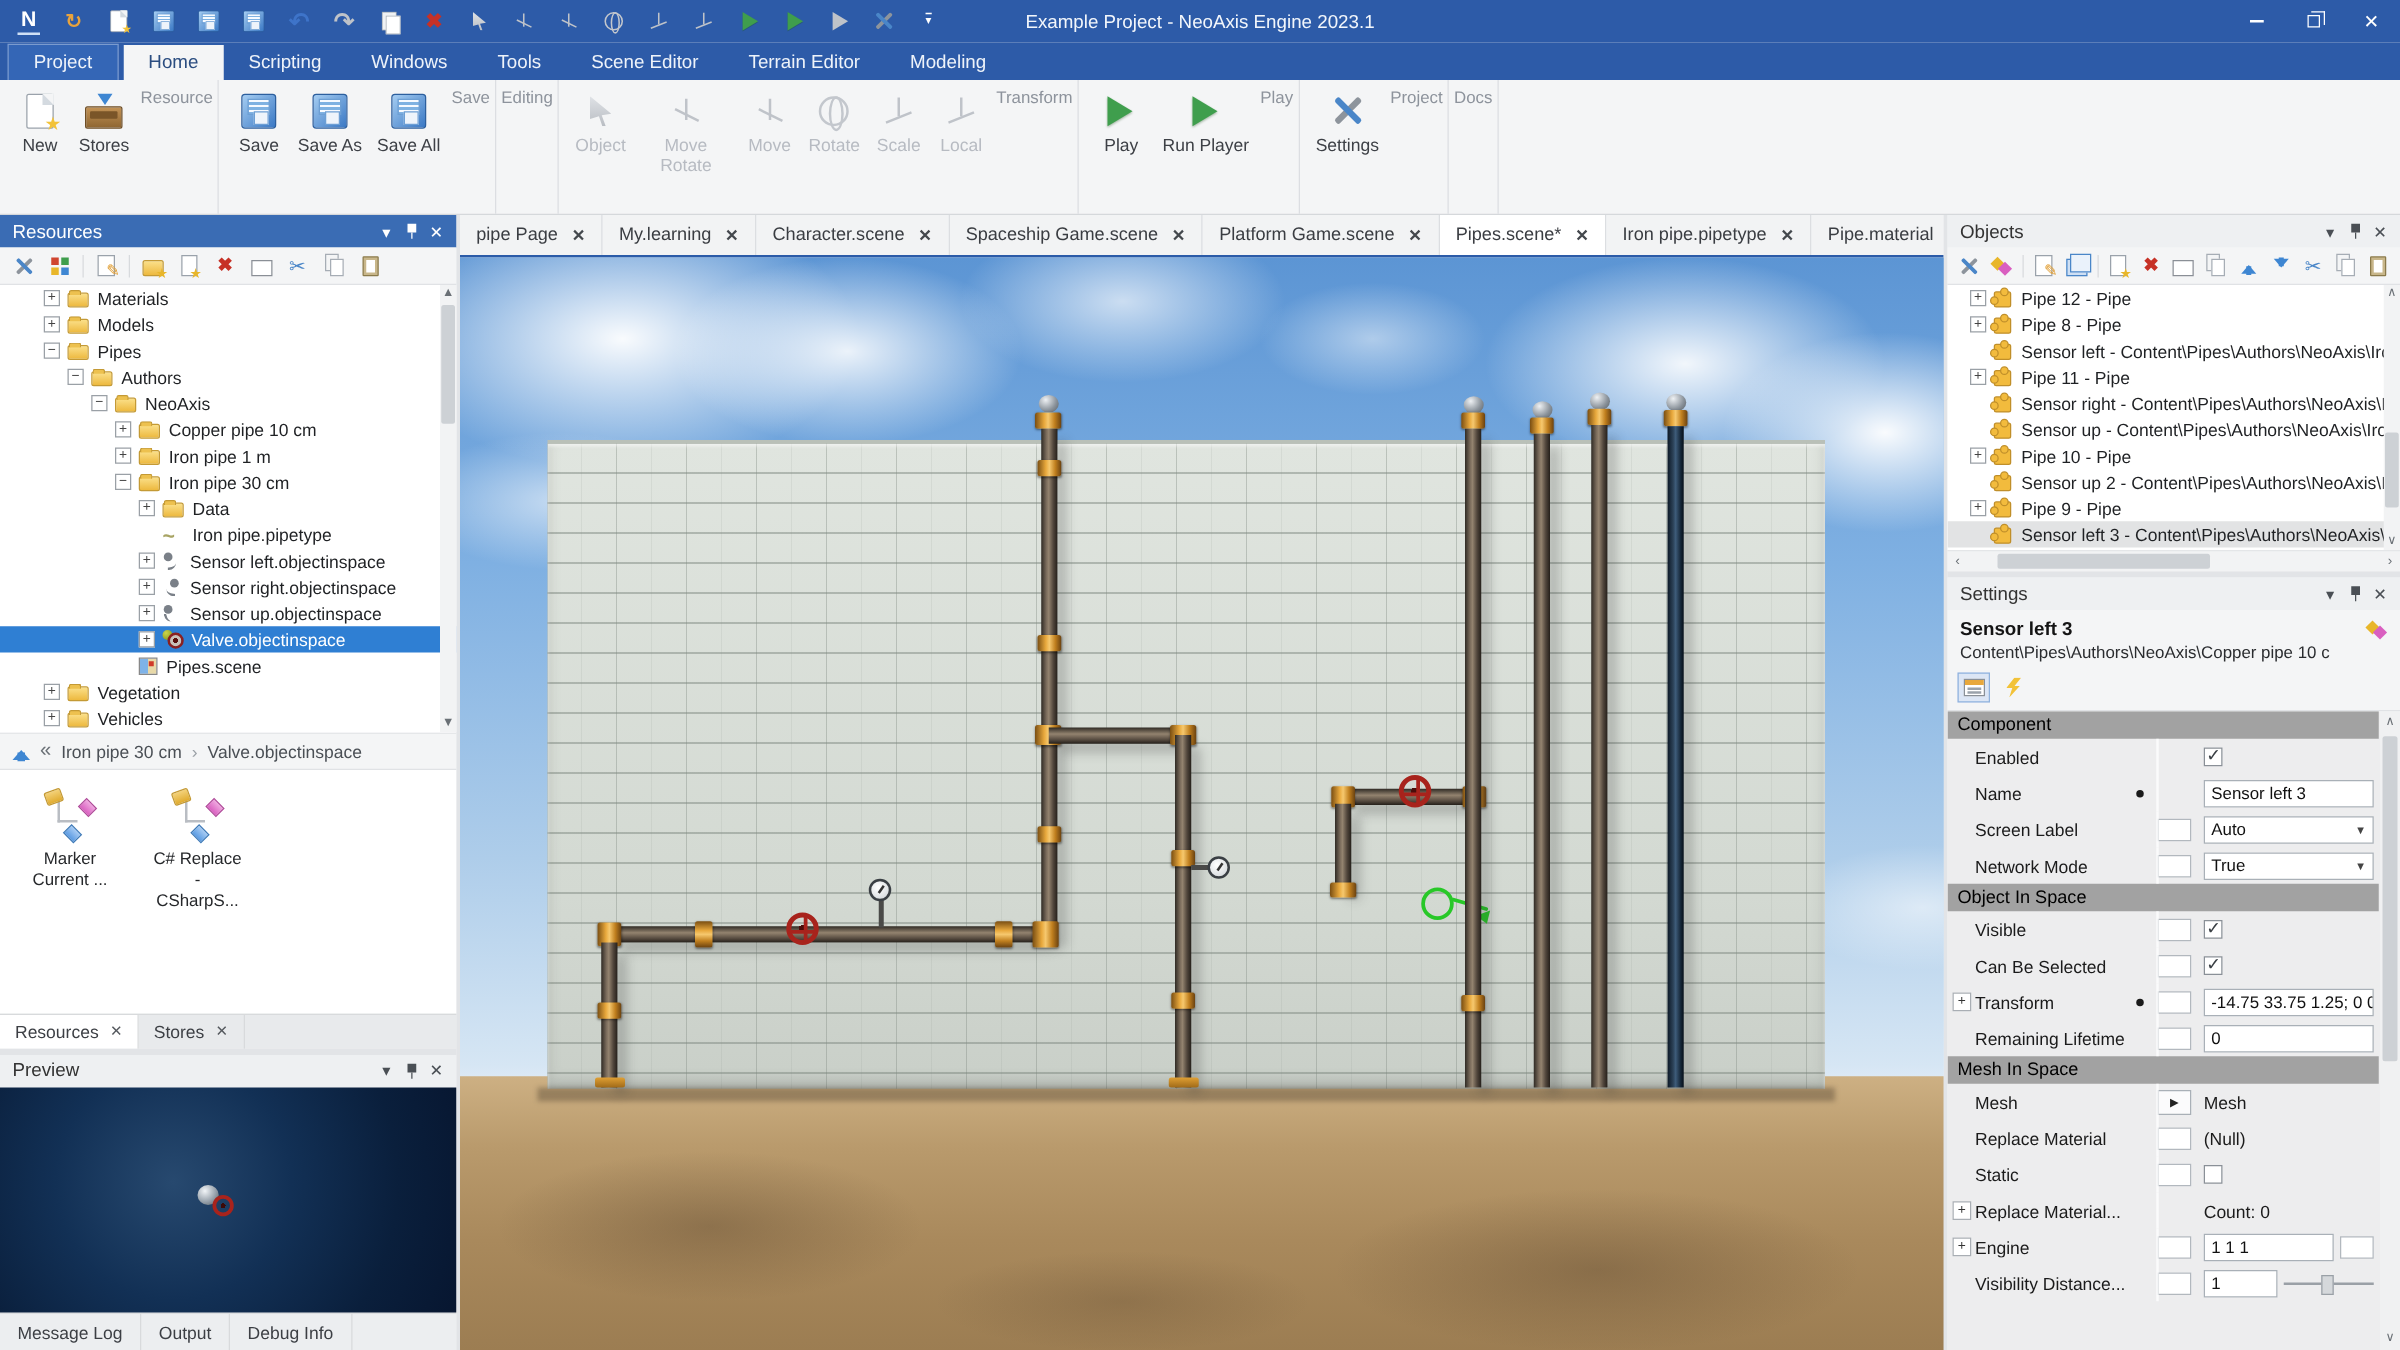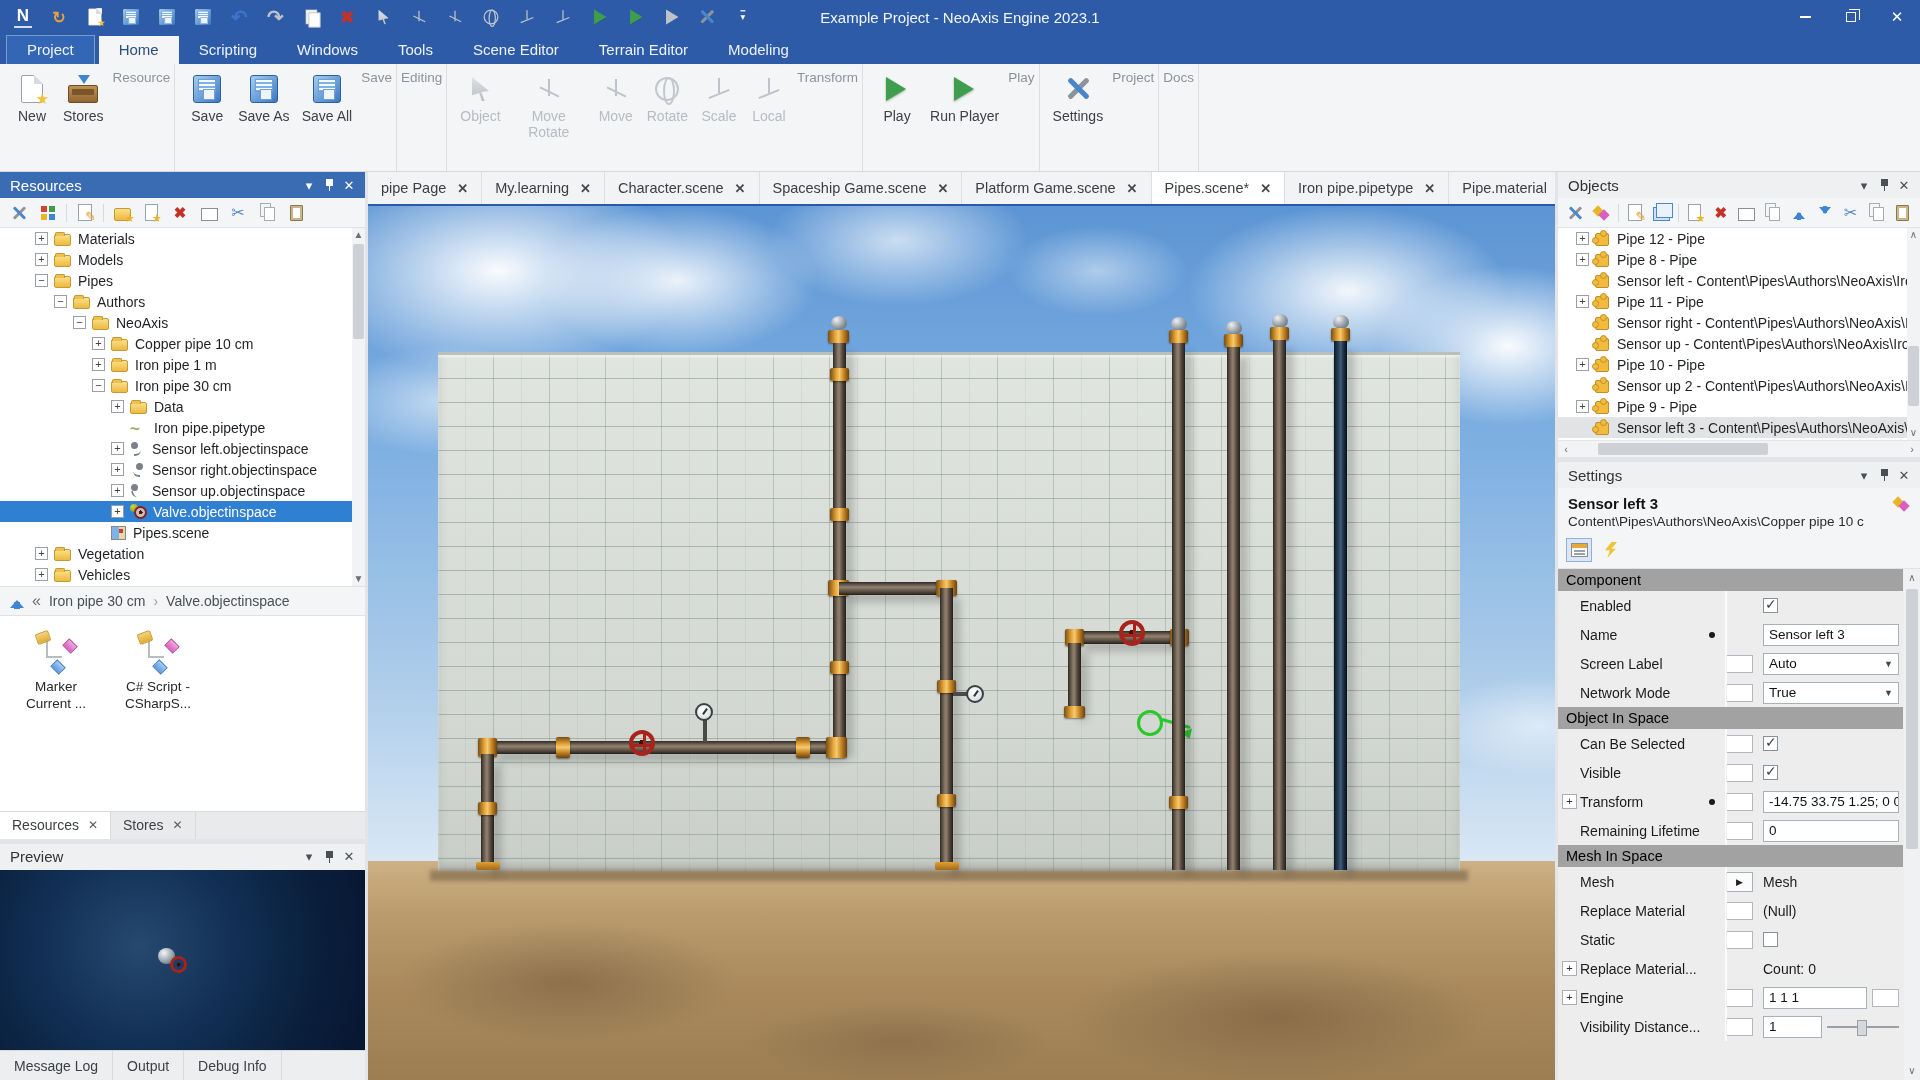--- a/index.html
+++ b/index.html
@@ -625,21 +625,21 @@
           <div class="rilabel">Marker</div>
           <div class="rilabel">Current ...</div>
         </div>
         <div class="ritem">
           <span class="diagram">
             <span class="dc"></span>
             <span class="d1"></span>
             <span class="d2"></span>
             <span class="d3"></span>
           </span>
-          <div class="rilabel">C# Script -</div>
+          <div class="rilabel">C# Replace -</div>
           <div class="rilabel">CSharpS...</div>
         </div>
       </div>
     <div class="ptabs" id="res-tabs">
         <div class="ptab active">
           <span>Resources</span>
           <span class="x">✕</span>
         </div>
         <div class="ptab">
           <span>Stores</span>
@@ -953,30 +953,30 @@
           <span class="plabel">Network Mode</span>
           <span class="pval">
             <span class="slot">
               <span class="defbox"></span>
             </span>
             <span class="tb">True<span class="ddar">▼</span></span>
           </span>
         </div>
         <div class="psec">Object In Space</div>
         <div class="prow">
-          <span class="plabel">Can Be Selected</span>
+          <span class="plabel">Visible</span>
           <span class="pval">
             <span class="slot">
               <span class="defbox"></span>
             </span>
             <span class="cb on"></span>
           </span>
         </div>
         <div class="prow">
-          <span class="plabel">Visible</span>
+          <span class="plabel">Can Be Selected</span>
           <span class="pval">
             <span class="slot">
               <span class="defbox"></span>
             </span>
             <span class="cb on"></span>
           </span>
         </div>
         <div class="prow">
           <span class="gexp">+</span>
           <span class="plabel">Transform</span>

